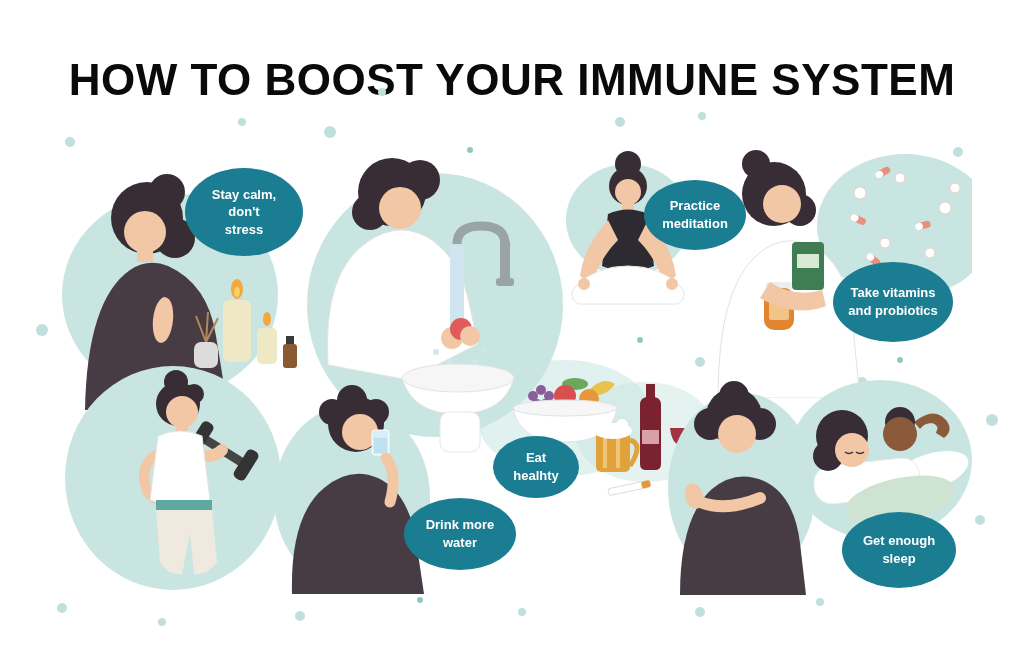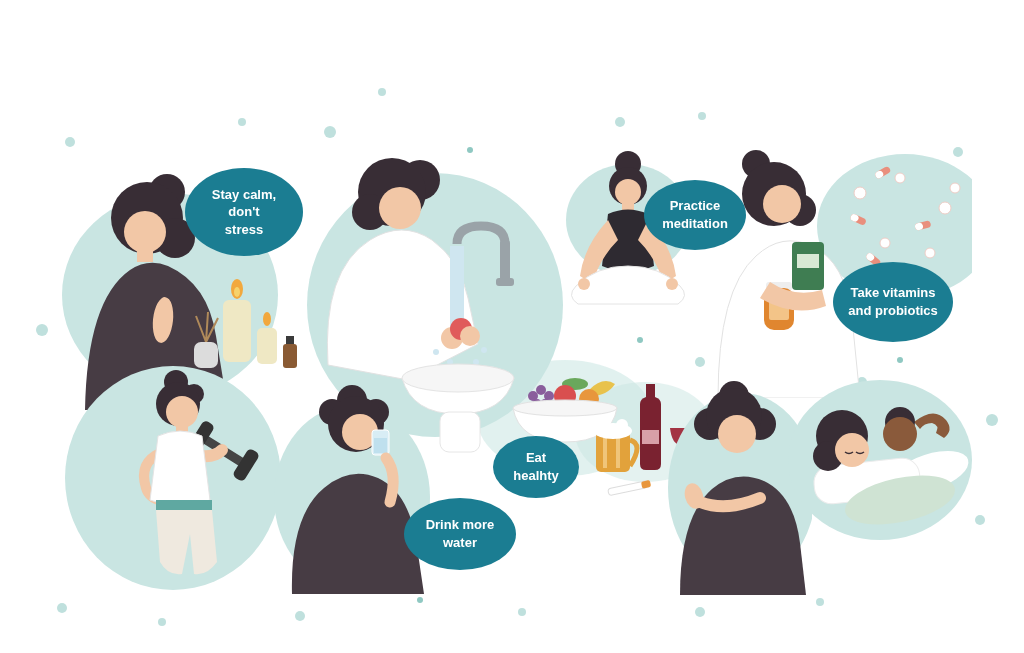--- a/index.html
+++ b/index.html
@@ -24,20 +24,21 @@
   .f-skin2{fill:var(--skin-dark,#8a5a3b);}
   .f-white{fill:#ffffff;}
   .f-dark{fill:#473c44;}
   .s-skin{stroke:var(--skin,#f2c7a6);}
 </style>
 </head>
 <body>
 
 <div class="canvas">
 
+  <h1 class="title">HOW TO BOOST YOUR IMMUNE SYSTEM</h1>
 
   <svg style="position:absolute;left:0;top:0;" width="1024" height="653" viewBox="0 0 1024 653">
     <ellipse cx="565" cy="418" rx="88" ry="58" fill="#c9e5e2" opacity="0.55"></ellipse>
     <ellipse cx="645" cy="432" rx="70" ry="50" fill="#c9e5e2" opacity="0.5"></ellipse>
     <g fill="#bfe0dd">
       <circle cx="70" cy="142" r="5"></circle>
         <circle cx="330" cy="132" r="6"></circle>
         <circle cx="620" cy="122" r="5"></circle>
       <circle cx="702" cy="116" r="4"></circle>
         <circle cx="958" cy="152" r="5"></circle>
@@ -317,14 +318,16 @@
 don't
 stress</div>
   <div class="bubble" style="left:644px;top:180px;width:102px;height:70px;">Practice
 meditation</div>
   <div class="bubble" style="left:833px;top:262px;width:120px;height:80px;">Take vitamins
 and probiotics</div>
   <div class="bubble" style="left:493px;top:436px;width:86px;height:62px;">Eat
 healhty</div>
   <div class="bubble" style="left:404px;top:498px;width:112px;height:72px;">Drink more
 water</div>
+  <div class="bubble" style="left:842px;top:512px;width:114px;height:76px;">Get enough
+sleep</div>
 
 </div>
 
 </body></html>

